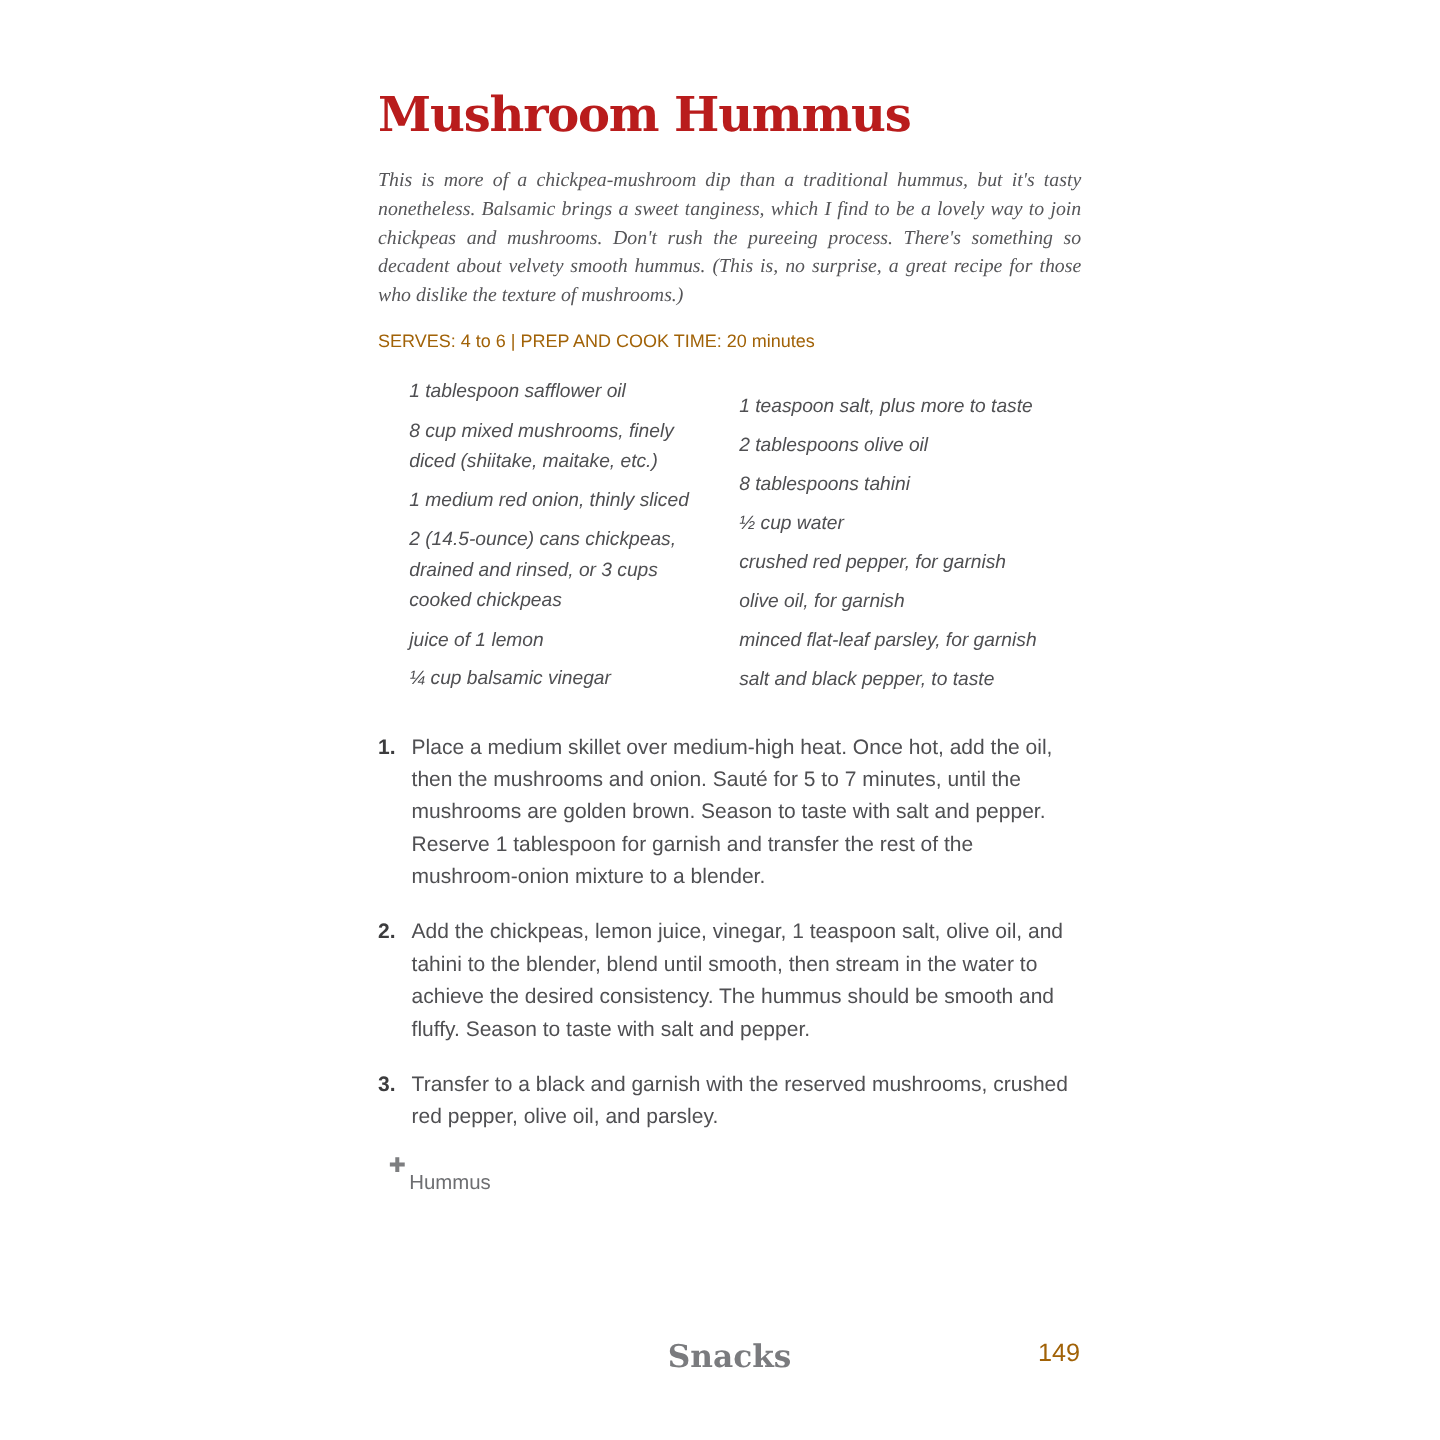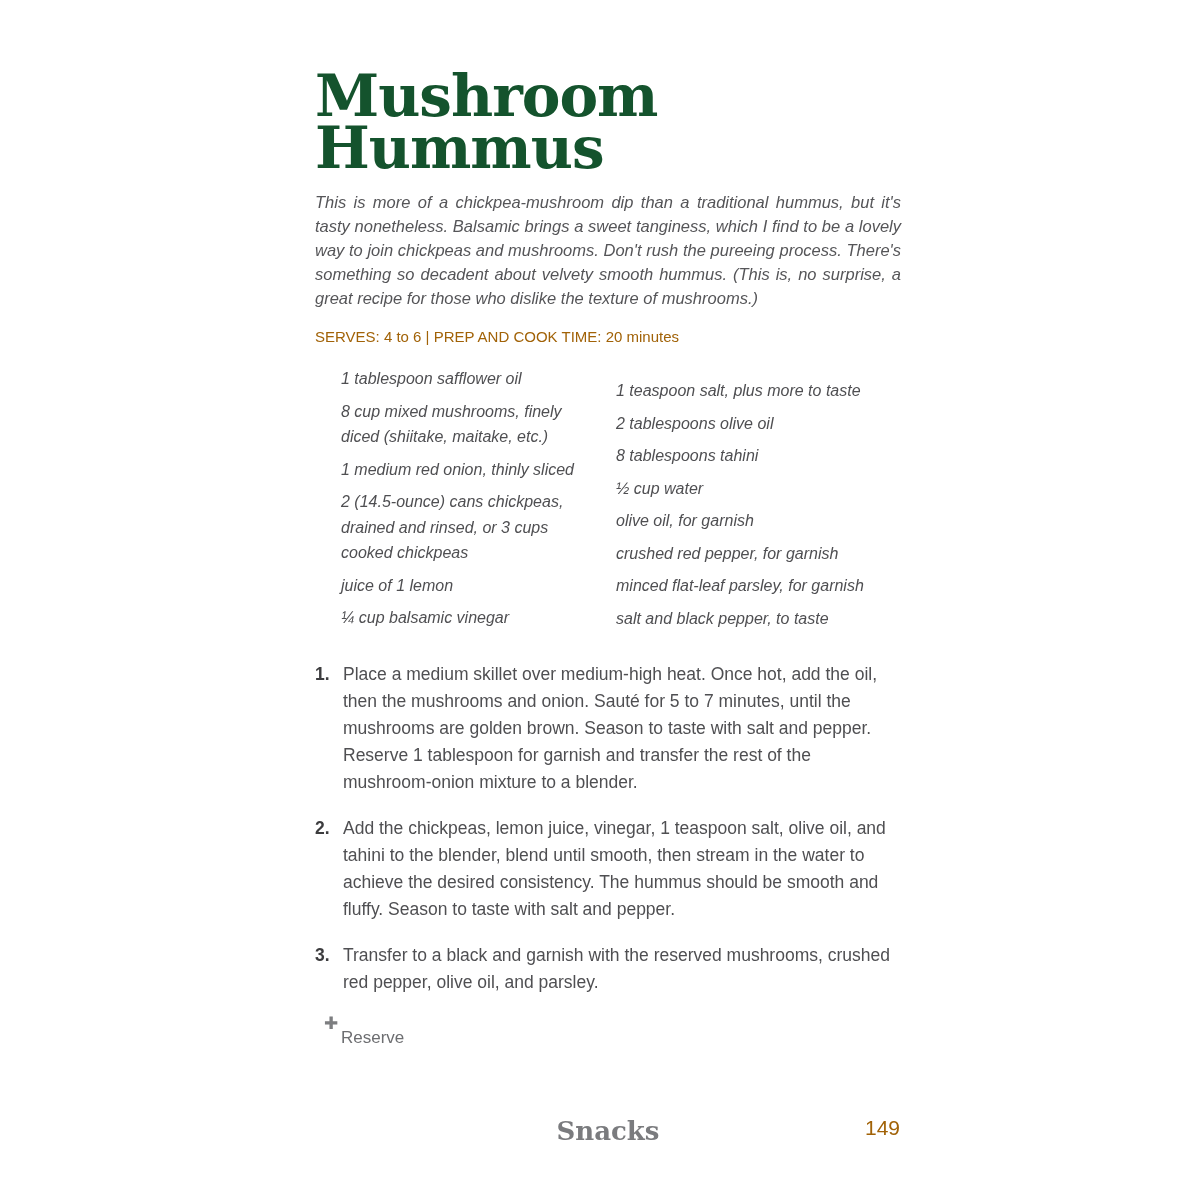--- a/index.html
+++ b/index.html
@@ -13,32 +13,33 @@
   }
   .content {
     position:absolute;
     left:315px; top:0;
     width:586px;
   }
   .title {
     margin-top:70px;
     font-family:"DejaVu Serif", serif;
     font-weight:700;
-    font-size:58px;
+    font-size:40px;
     line-height:52px;
     letter-spacing:-1px;
-    color:#14532d;
+    color:#b91c1c;
   }
   .intro {
     margin-top:16px;
     font-style:italic;
     font-size:16.5px;
     line-height:24px;
     text-align:justify;
     color:#555558;
+    font-family:Liberation Serif, serif;
   }
   .meta {
     margin-top:17px;
     font-size:15px;
     line-height:20px;
     color:#a16207;
   }
   .ingredients {
     display:flex;
     margin-top:19px;
@@ -142,23 +143,23 @@
       <div class="ing-col-right">
 
           <p class="ingredient">1 teaspoon salt, plus more to taste</p>
 
           <p class="ingredient">2 tablespoons olive oil</p>
 
           <p class="ingredient">8 tablespoons tahini</p>
 
           <p class="ingredient">½ cup water</p>
 
+          <p class="ingredient">crushed red pepper, for garnish</p>
+
           <p class="ingredient">olive oil, for garnish</p>
-
-          <p class="ingredient">crushed red pepper, for garnish</p>
 
           <p class="ingredient">minced flat-leaf parsley, for garnish</p>
 
           <p class="ingredient">salt and black pepper, to taste</p>
         </div>
     </div>
 
     <ol class="steps">
 
         <li class="step">
@@ -172,21 +173,21 @@
         </li>
 
         <li class="step">
           <span class="step-num">3.</span>
           <span class="step-text">Transfer to a black and garnish with the reserved mushrooms, crushed red pepper, olive oil, and parsley.</span>
         </li>
       </ol>
 
     <div class="benefit-tag">
       <span class="benefit-icon">✚</span>
-      <span class="benefit-label">Reserve</span>
+      <span class="benefit-label">Hummus</span>
     </div>
 
   </div>
 
   <div class="footer-section">Snacks</div>
 
   <div class="footer-page-number">149</div>
 </div>
 
 </body></html>

